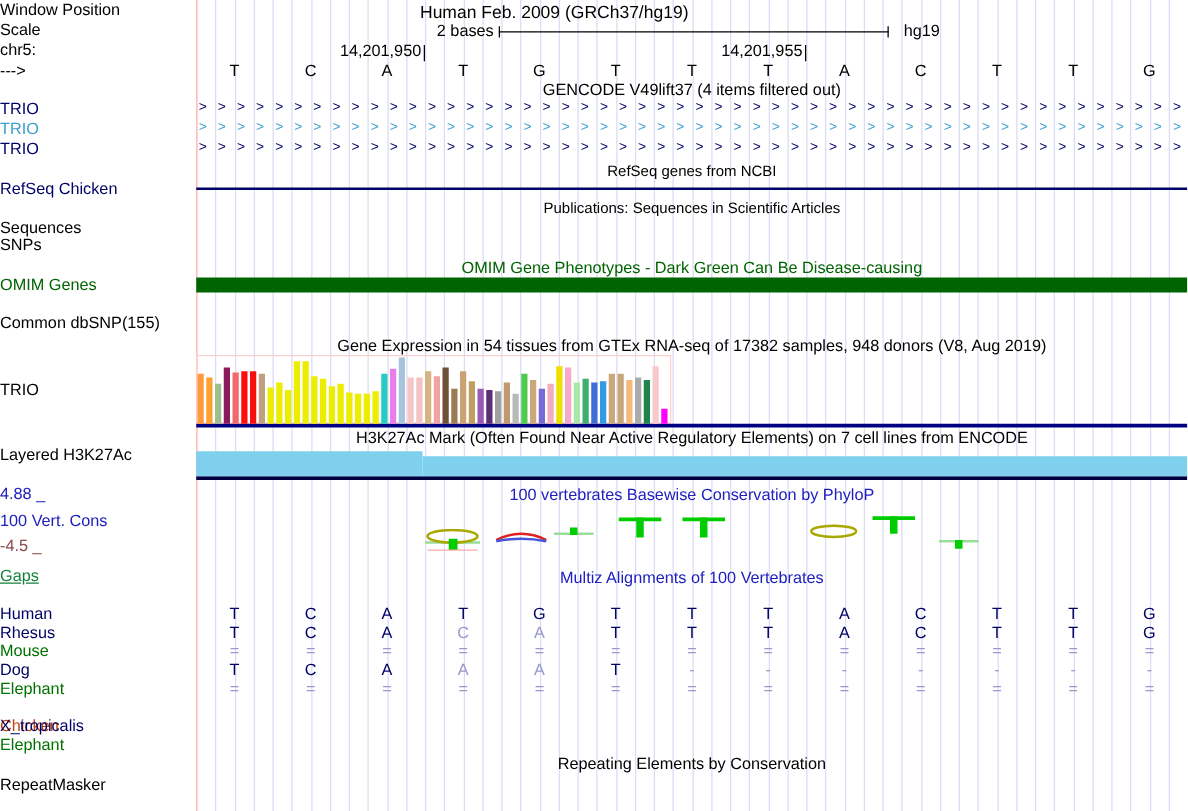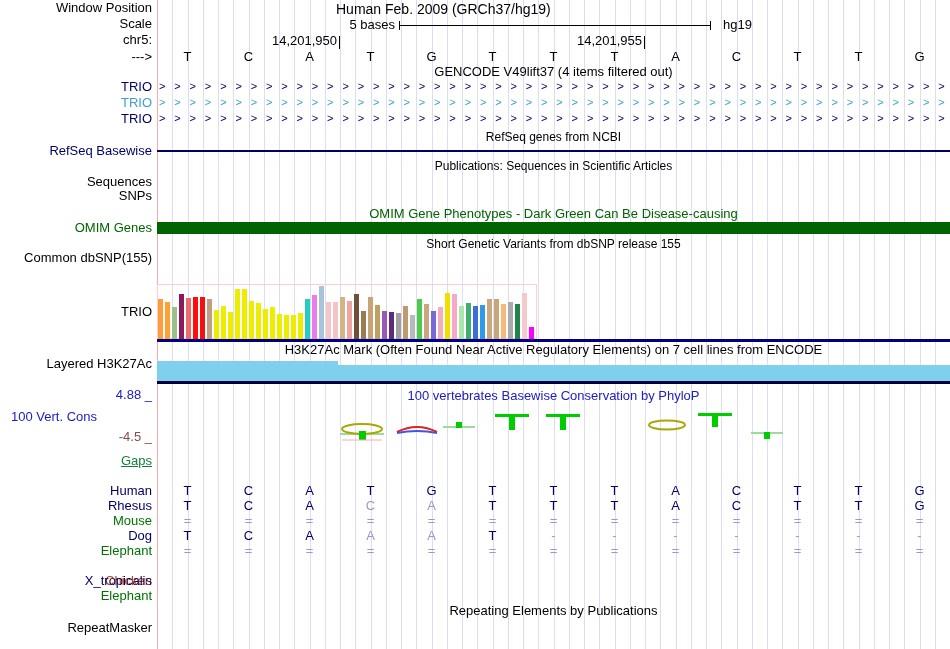--- a/index.html
+++ b/index.html
@@ -1,77 +1,78 @@
 <!DOCTYPE html>
 <html><head>
 <meta charset="utf-8">
 <style>
   html,body{margin:0;padding:0;background:#fff}
   #canvas{position:relative;width:950px;height:649px;background:#fff;overflow:hidden;
           font-family:"Liberation Sans",sans-serif;font-size:13px;color:#000}
-  .lbl{position:absolute;left:0;width:152px;text-align:right;height:15px;line-height:15px;white-space:nowrap;z-index:1}
+  .lbl{position:absolute;left:0;width:152px;text-align:left;height:15px;line-height:15px;white-space:nowrap;z-index:1}
   .title{position:absolute;left:157px;width:793px;text-align:center;height:15px;line-height:15px;white-space:nowrap;z-index:1}
   .abs{position:absolute;white-space:nowrap;z-index:1}
   .small{font-size:12px}
   .navy{color:#000066}
   .dgreen{color:#006400}
   .blue{color:#2020C0}
   .maroon{color:#8B4A4A}
   .grid{position:absolute;top:0;width:1px;height:649px;z-index:0}
 </style>
 </head>
 <body>
 
 <div id="canvas">
 
   <div class="lbl" style="top:0px">Window Position</div>
   <div class="abs" style="left:336px;top:1px;width:200px;text-align:center;font-size:14px">Human Feb. 2009 (GRCh37/hg19)</div>
 
   <div class="lbl" style="top:16px">Scale</div>
-  <div class="abs" style="left:295px;top:17px;width:100px;text-align:right">5 bases</div>
+  <div class="abs" style="left:295px;top:17px;width:100px;text-align:right">2 bases</div>
   <div class="abs" style="left:399px;top:25px;width:312px;height:1px;background:#000"></div>
   <div class="abs" style="left:399px;top:21px;width:1px;height:9px;background:#000"></div>
   <div class="abs" style="left:710px;top:21px;width:1px;height:9px;background:#000"></div>
   <div class="abs" style="left:723px;top:17px">hg19</div>
 
   <div class="lbl" style="top:32px">chr5:</div>
   <div class="lbl" style="top:49px">---&gt;</div>
 
   <div class="title" style="top:64px">GENCODE V49lift37 (4 items filtered out)</div>
 
   <div class="title small" style="top:130px">RefSeq genes from NCBI</div>
-  <div class="lbl navy" style="top:143px">RefSeq Basewise</div>
+  <div class="lbl navy" style="top:143px">RefSeq Chicken</div>
   <div class="abs" style="left:157px;top:150px;width:793px;height:2px;background:#000066"></div>
 
   <div class="title small" style="top:159px">Publications: Sequences in Scientific Articles</div>
   <div class="lbl" style="top:174px">Sequences</div>
   <div class="lbl" style="top:188px">SNPs</div>
 
   <div class="title dgreen" style="top:206px">OMIM Gene Phenotypes - Dark Green Can Be Disease-causing</div>
   <div class="lbl dgreen" style="top:220px">OMIM Genes</div>
   <div class="abs" style="left:157px;top:222px;width:793px;height:12px;background:#006400"></div>
 
-  <div class="title small" style="top:237px">Short Genetic Variants from dbSNP release 155</div>
   <div class="lbl" style="top:250px">Common dbSNP(155)</div>
 
+  <div class="title" style="top:269px">Gene Expression in 54 tissues from GTEx RNA-seq of 17382 samples, 948 donors (V8, Aug 2019)</div>
   <div class="lbl" style="top:304px">TRIO</div>
   <div class="abs" style="left:157px;top:284px;width:380px;height:55px;border:1px solid #FFCFCF;box-sizing:border-box"></div>
   <div class="abs" style="left:157px;top:339px;width:793px;height:3px;background:#000080"></div>
 
   <div class="title" style="top:342px">H3K27Ac Mark (Often Found Near Active Regulatory Elements) on 7 cell lines from ENCODE</div>
   <div class="lbl" style="top:356px">Layered H3K27Ac</div>
   <div class="abs" style="left:157px;top:381px;width:793px;height:3px;background:#000040"></div>
 
   <div class="lbl blue" style="top:387px">4.88 _</div>
   <div class="title blue" style="top:388px">100 vertebrates Basewise Conservation by PhyloP</div>
   <div class="lbl blue" style="top:409px;padding-right:55px;box-sizing:border-box">100 Vert. Cons</div>
   <div class="lbl maroon" style="top:429px">-4.5 _</div>
 
-
-  <div class="title" style="top:603px">Repeating Elements by Publications</div>
+  <div class="title blue" style="top:454px">Multiz Alignments of 100 Vertebrates</div>
+
+  <div class="title" style="top:603px">Repeating Elements by Conservation</div>
   <div class="lbl" style="top:620px">RepeatMasker</div>
 
 <div class="grid" style="position: absolute; z-index: 0; left: 157px; top: 0px; background: rgb(255, 170, 170);"></div>
     <div class="grid" style="position: absolute; z-index: 0; left: 172.25px; top: 0px; background: rgb(220, 220, 244);"></div>
     <div class="grid" style="position: absolute; z-index: 0; left: 187.5px; top: 0px; background: rgb(220, 220, 244);"></div>
     <div class="grid" style="position: absolute; z-index: 0; left: 202.75px; top: 0px; background: rgb(220, 220, 244);"></div>
     <div class="grid" style="position: absolute; z-index: 0; left: 218px; top: 0px; background: rgb(220, 220, 244);"></div>
     <div class="grid" style="position: absolute; z-index: 0; left: 233.25px; top: 0px; background: rgb(220, 220, 244);"></div>
     <div class="grid" style="position: absolute; z-index: 0; left: 248.5px; top: 0px; background: rgb(220, 220, 244);"></div>
     <div class="grid" style="position: absolute; z-index: 0; left: 263.75px; top: 0px; background: rgb(220, 220, 244);"></div>

